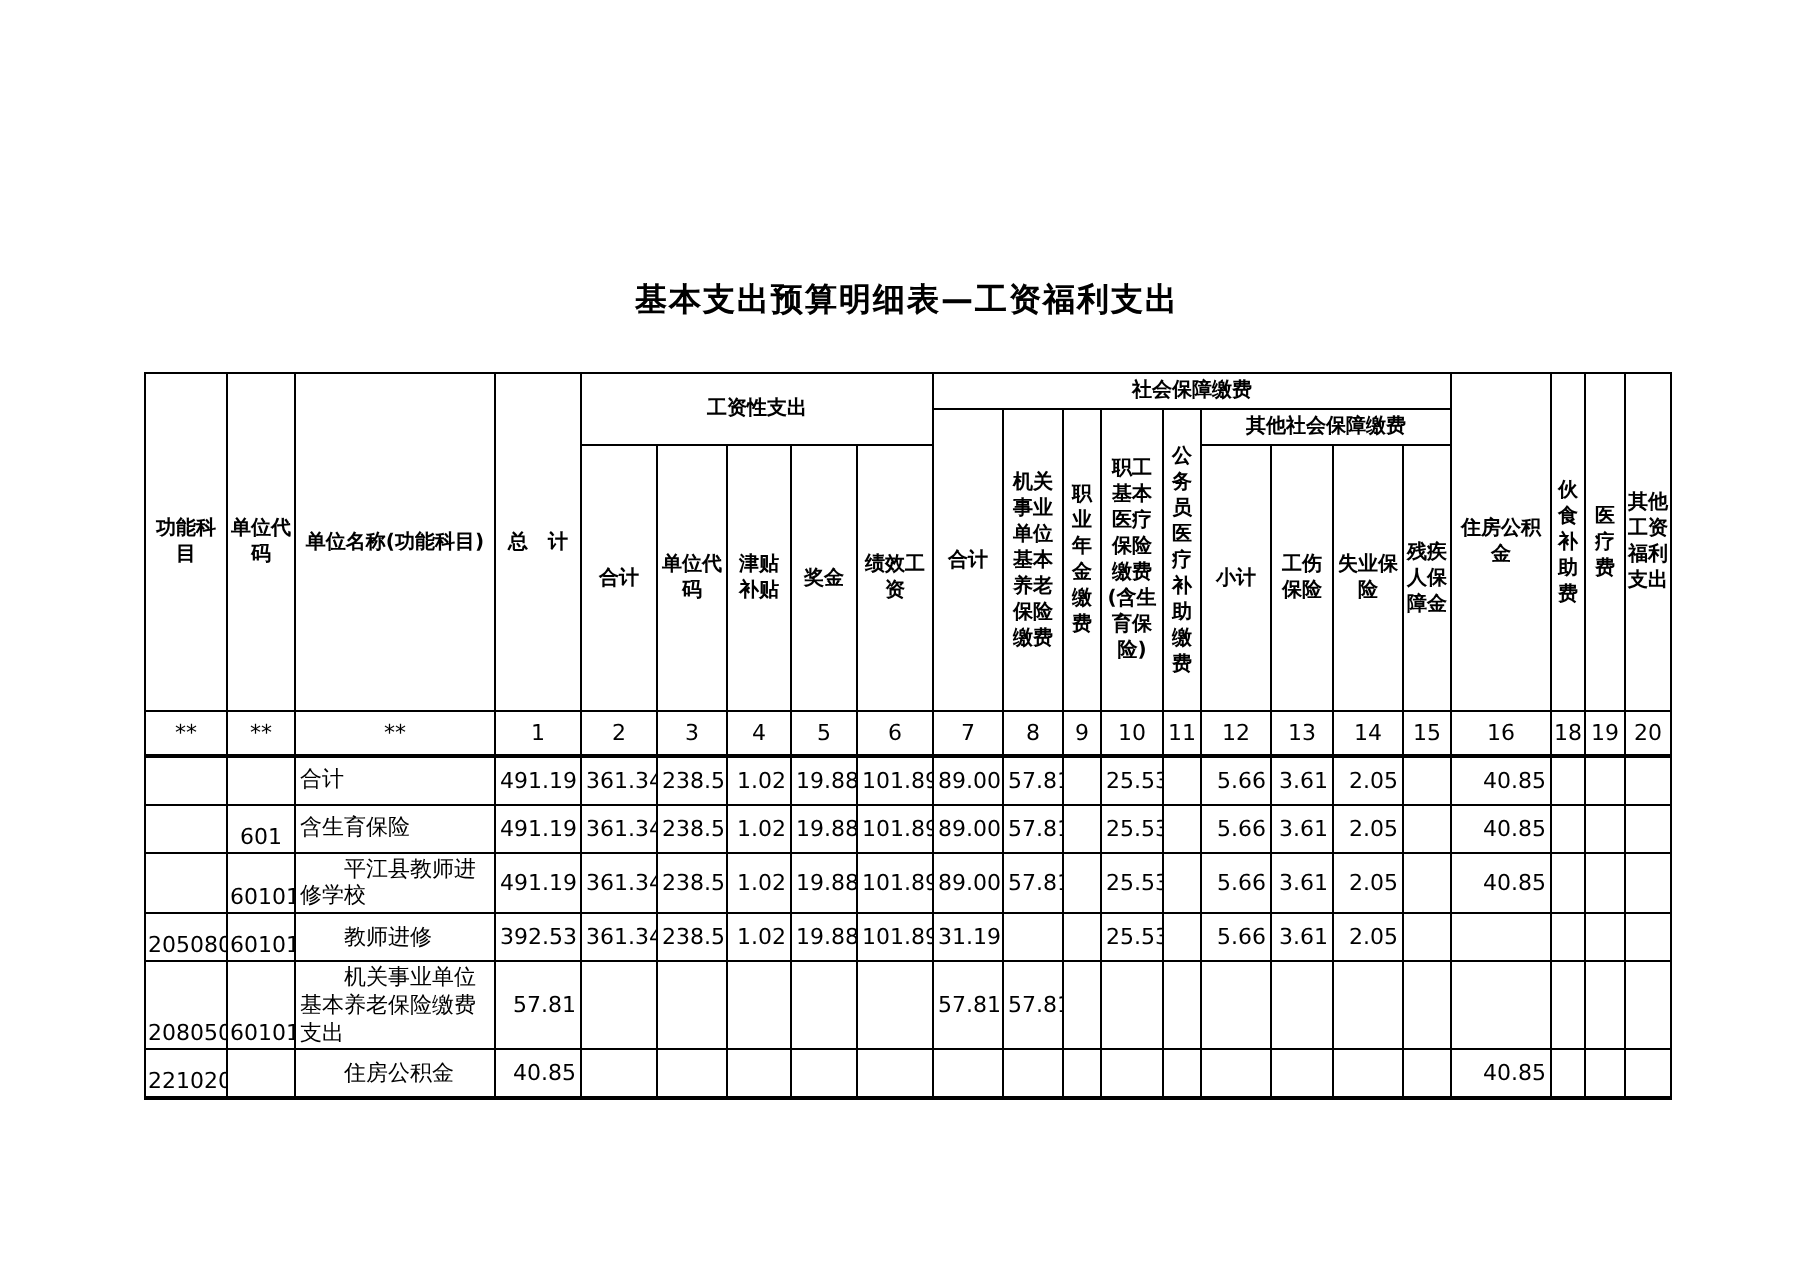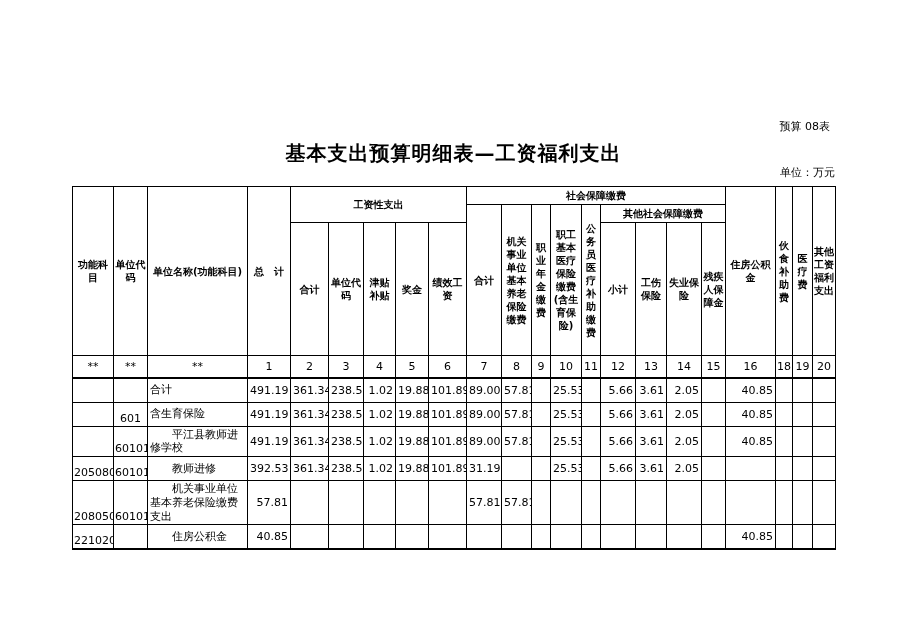--- a/index.html
+++ b/index.html
@@ -3,21 +3,21 @@
 <meta charset="utf-8">
 <style>
   html,body { margin:0; padding:0; background:#e8e8e8; }
   .page {
     position:relative; width:897px; height:634px; background:#ffffff;
     font-family:"DejaVu Sans", sans-serif; color:#000; overflow:hidden;
     margin:0 auto;
   }
   .doc-label { position:absolute; top:119px; left:72px; width:758px; text-align:right; font-size:11px; }
   .title { position:absolute; top:140px; left:72px; width:763px; text-align:center;
-           font-size:20px; font-weight:bold; margin:0; letter-spacing:1px; }
+           font-size:16px; font-weight:bold; margin:0; letter-spacing:1px; }
   .unit-label { position:absolute; top:165px; left:72px; width:763px; text-align:right; font-size:11px; }
 
   table.budget {
     position:absolute; top:186px; left:72px; width:763px;
     border-collapse:collapse; table-layout:fixed;
     border:1px solid #000; border-bottom:2px solid #000;
   }
   .budget th, .budget td { border:1px solid #000; overflow:hidden; }
   .budget th {
     font-weight:bold; font-size:10px; line-height:1.3;
@@ -29,23 +29,21 @@
   tbody td { height:21px; font-size:11px; vertical-align:middle; }
   td.code { text-align:center; padding:1px 1px; vertical-align:bottom; white-space:nowrap; }
   td.name { text-align:left; padding:1px 2px; line-height:1.25; word-break:break-all; }
   td.name.indent { text-indent:2em; }
   td.num { text-align:right; padding:1px 2px; white-space:nowrap; }
 </style>
 </head>
 <body>
 
 <div class="page">
-  <div class="doc-label">预算 08表</div>
   <h1 class="title">基本支出预算明细表—工资福利支出</h1>
-  <div class="unit-label">单位：万元</div>
 
   <table class="budget">
     <colgroup>
       <col style="width:41px">
         <col style="width:34px">
         <col style="width:100px">
         <col style="width:43px">
       <col style="width:38px">
         <col style="width:35px">
         <col style="width:32px">

